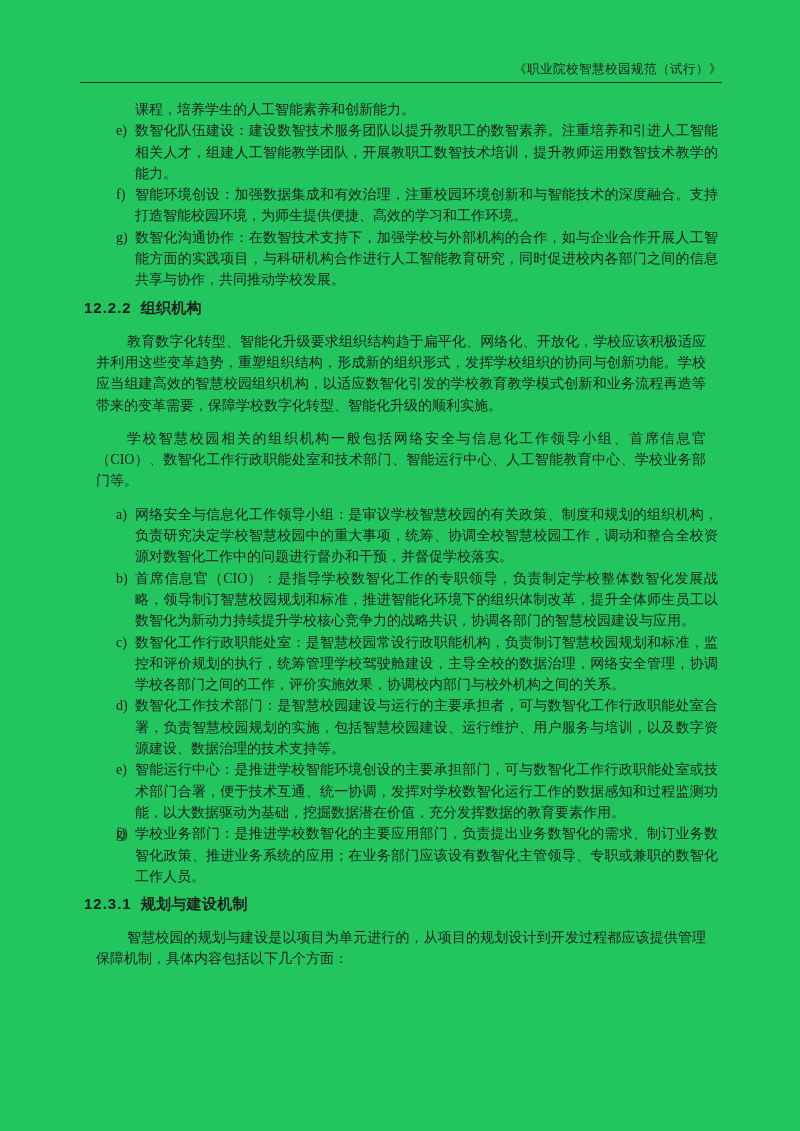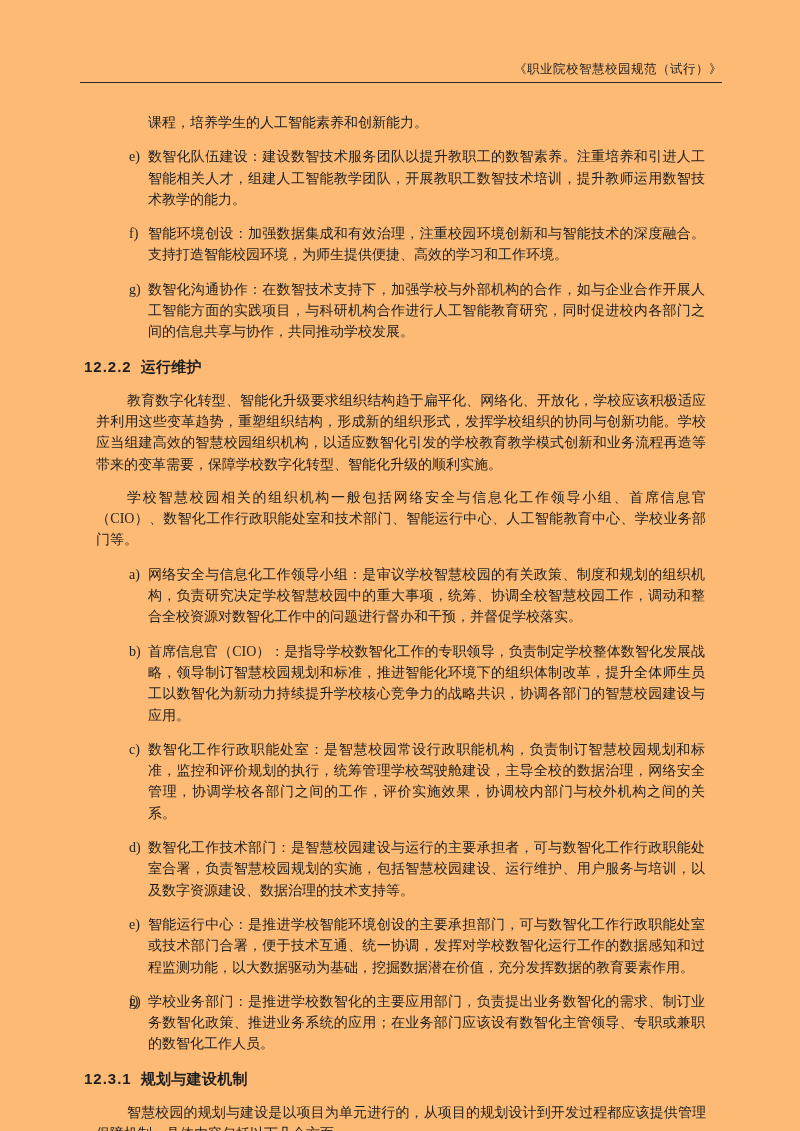--- a/index.html
+++ b/index.html
@@ -1,21 +1,21 @@
 <!DOCTYPE html>
 <html lang="zh"><head>
 <meta charset="utf-8">
 <style>
   * { box-sizing: border-box; }
   html, body { margin: 0; padding: 0; background: #ffffff; }
   .page {
     position: relative;
     width: 800px;
     height: 1131px;
-    background: #fdba74;
+    background: #22c55e;
     color: #1e1e1e;
     font-family: "Liberation Serif", "DejaVu Serif", serif;
     overflow: hidden;
   }
   .page-header {
     position: absolute;
     top: 61px;
     left: 80px;
     width: 642px;
     text-align: right;
@@ -29,21 +29,21 @@
     top: 99px;
     left: 84px;
     width: 634px;
     font-size: 14px;
     line-height: 21.3px;
     text-align: justify;
   }
   .hang {
     position: relative;
     padding-left: 51px;
-    margin: 13px;
+    margin: 0;
   }
   .hang .marker {
     position: absolute;
     left: 32px;
     top: 0;
     width: 19px;
   }
   ul.doc-list { list-style: none; margin: 0; padding: 0; }
   p.para {
     margin: 12px;
@@ -88,21 +88,21 @@
       </li>
       <li class="hang">
         <span class="marker">f)</span><span>智能环境创设：加强数据集成和有效治理，注重校园环境创新和与智能技术的深度融合。支持打造智能校园环境，为师生提供便捷、高效的学习和工作环境。</span>
       </li>
       <li class="hang">
         <span class="marker">g)</span><span>数智化沟通协作：在数智技术支持下，加强学校与外部机构的合作，如与企业合作开展人工智能方面的实践项目，与科研机构合作进行人工智能教育研究，同时促进校内各部门之间的信息共享与协作，共同推动学校发展。</span>
       </li>
     </ul>
 
     <h3 class="sec-heading">
-      <span class="sec-num">12.2.2</span><span>运行维护</span>
+      <span class="sec-num">12.2.2</span><span>组织机构</span>
     </h3>
 
     <p class="para">教育数字化转型、智能化升级要求组织结构趋于扁平化、网络化、开放化，学校应该积极适应并利用这些变革趋势，重塑组织结构，形成新的组织形式，发挥学校组织的协同与创新功能。学校应当组建高效的智慧校园组织机构，以适应数智化引发的学校教育教学模式创新和业务流程再造等带来的变革需要，保障学校数字化转型、智能化升级的顺利实施。</p>
     <p class="para">学校智慧校园相关的组织机构一般包括网络安全与信息化工作领导小组、首席信息官（CIO）、数智化工作行政职能处室和技术部门、智能运行中心、人工智能教育中心、学校业务部门等。</p>
 
     <ul class="doc-list">
       <li class="hang">
         <span class="marker">a)</span><span>网络安全与信息化工作领导小组：是审议学校智慧校园的有关政策、制度和规划的组织机构，负责研究决定学校智慧校园中的重大事项，统筹、协调全校智慧校园工作，调动和整合全校资源对数智化工作中的问题进行督办和干预，并督促学校落实。</span>
       </li>
       <li class="hang">

